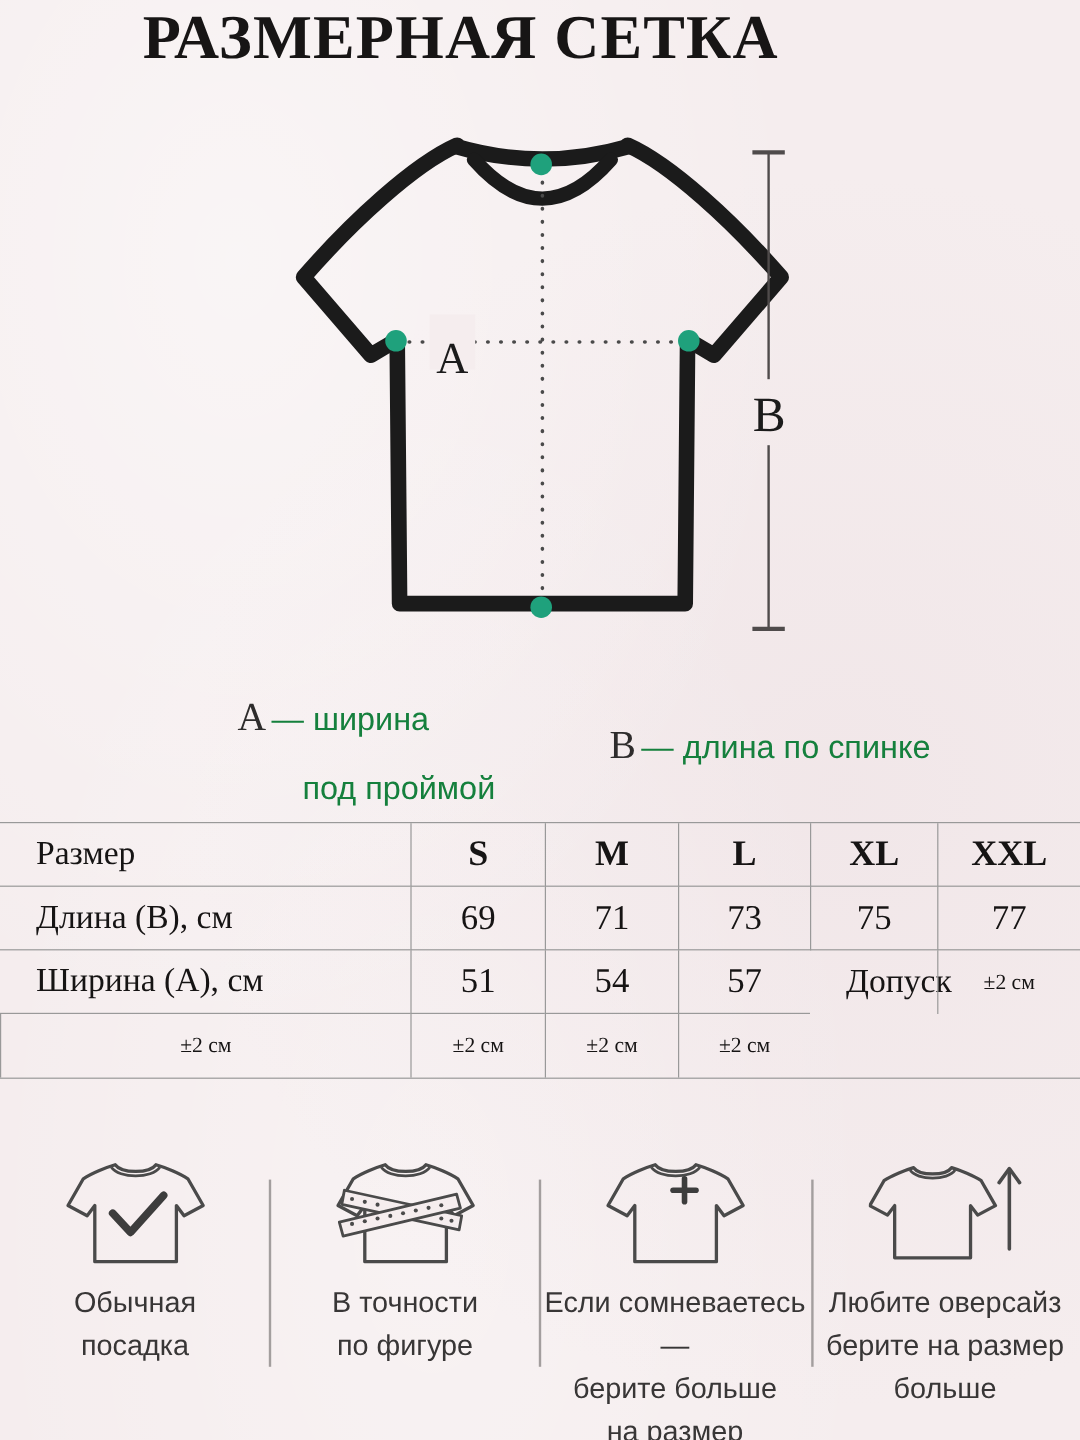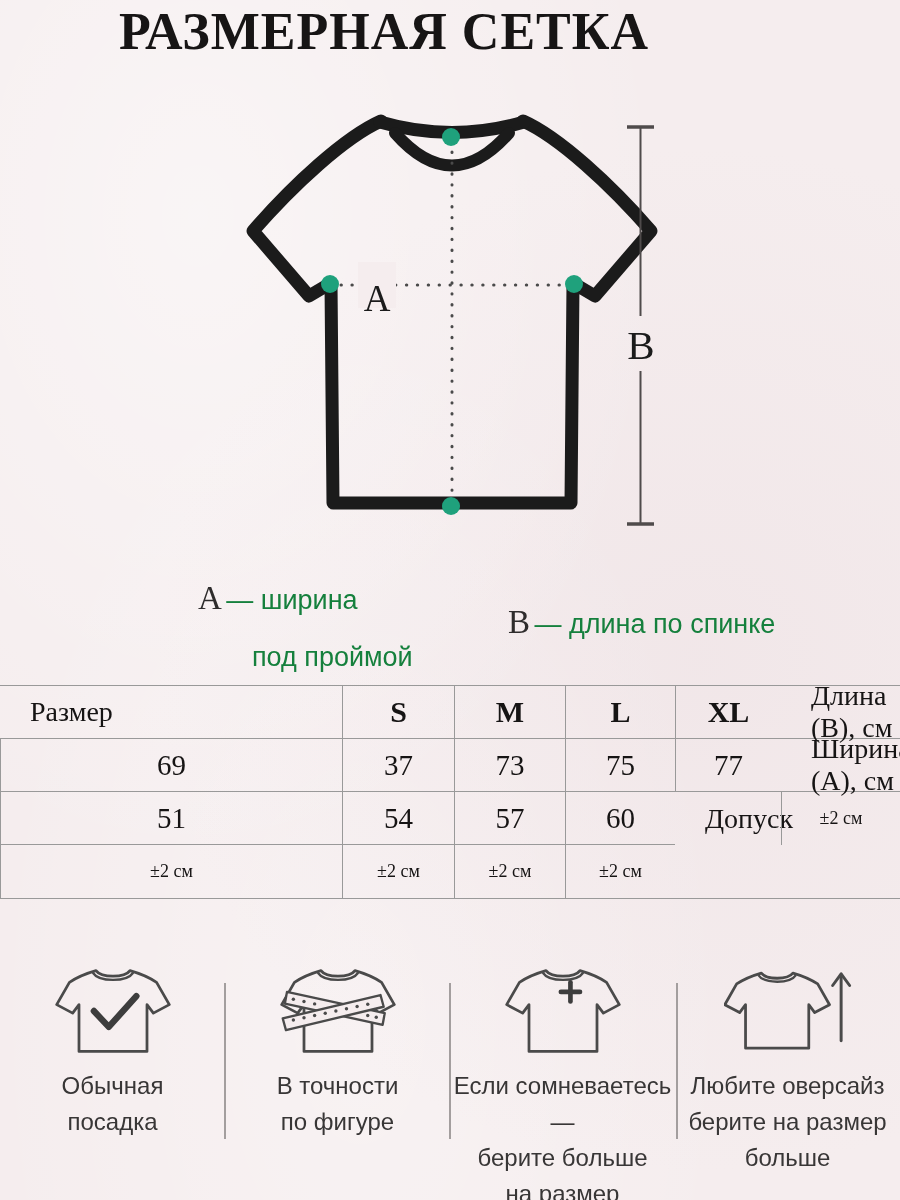--- a/index.html
+++ b/index.html
@@ -119,33 +119,33 @@
   <span class="legend-text">— длина по спинке</span>
 </div>
 
 <div class="size-table">
 
   <div class="cell label row-sep">Размер</div>
   <div class="cell hdr row-sep">S</div>
   <div class="cell hdr row-sep">M</div>
   <div class="cell hdr row-sep">L</div>
   <div class="cell hdr row-sep">XL</div>
+  <div class="cell hdr row-sep">XXL</div>
 
   <div class="cell label row-sep">Длина (B), см</div>
   <div class="cell row-sep">69</div>
-  <div class="cell row-sep">37</div>
+  <div class="cell row-sep">71</div>
   <div class="cell row-sep">73</div>
   <div class="cell row-sep">75</div>
   <div class="cell row-sep">77</div>
 
   <div class="cell label row-sep">Ширина (A), см</div>
   <div class="cell row-sep">51</div>
   <div class="cell row-sep">54</div>
   <div class="cell row-sep">57</div>
-  <div class="cell row-sep">60</div>
 
   <div class="cell label">Допуск</div>
   <div class="cell tol">±2 см</div>
   <div class="cell tol">±2 см</div>
   <div class="cell tol">±2 см</div>
   <div class="cell tol">±2 см</div>
   <div class="cell tol">±2 см</div>
 </div>
 
 <div class="fit-guide">

